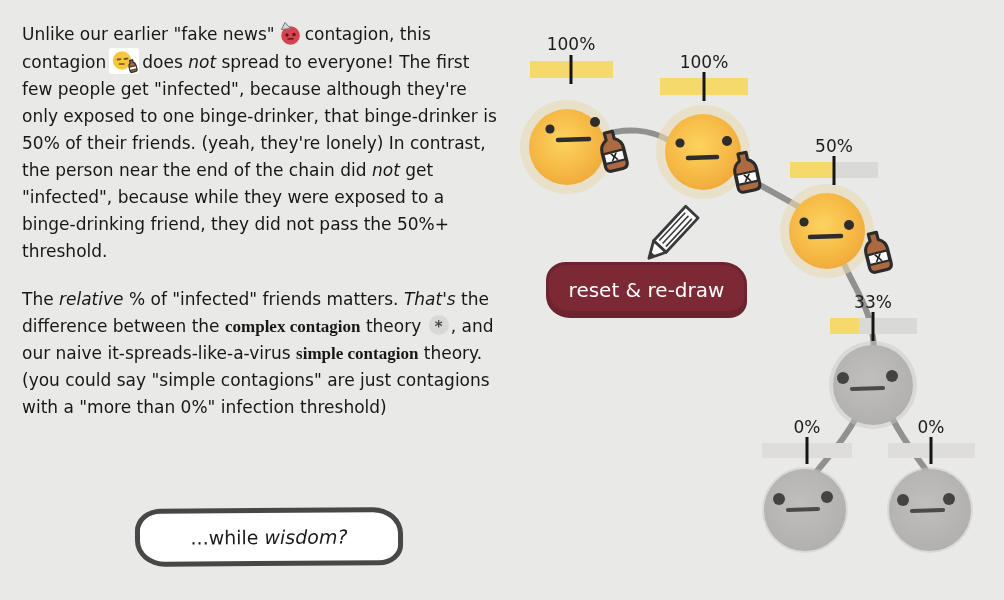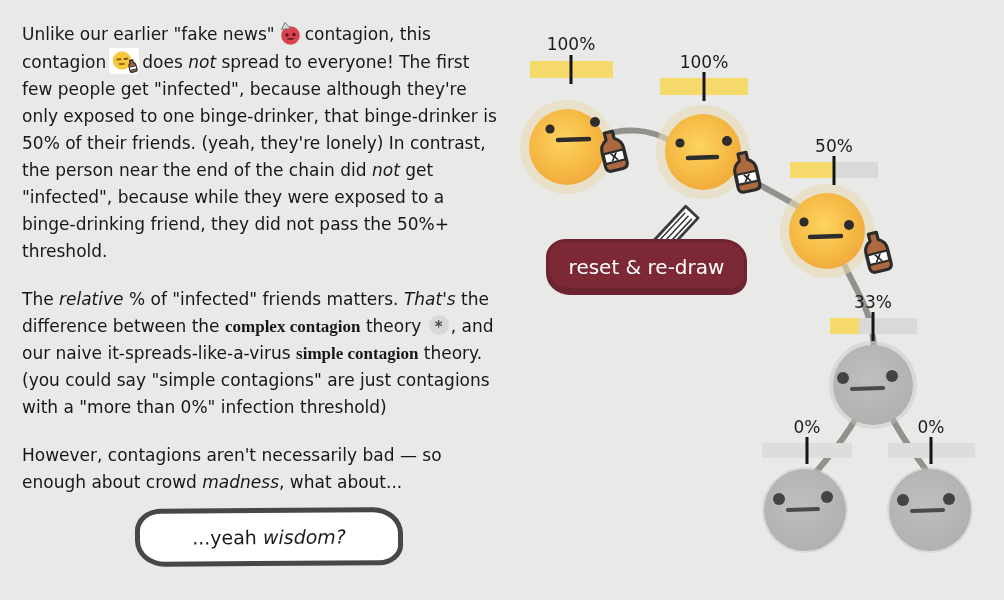--- a/index.html
+++ b/index.html
@@ -20,21 +20,21 @@
 
   
   .bubble{position:absolute;left:135px;top:508px;width:268px;height:58px;
           background:#ffffff;border:5px solid #474747;
           border-radius:26px 30px 24px 30px / 22px 26px 20px 26px;
           font-family:"DejaVu Sans",sans-serif;font-size:19px;color:#1b1b1b;
           cursor:pointer;transform:rotate(-0.4deg);}
   .bubble em{font-style:italic;}
 
   
-  .reset{position:absolute;left:546px;top:239px;width:201px;height:56px;
+  .reset{position:absolute;left:546px;top:262px;width:201px;height:56px;
          background:#7c2935;border:3px solid #6e2430;
          border-radius:20px 24px 18px 24px / 18px 22px 16px 22px;
          color:#ffffff;font-family:"DejaVu Sans",sans-serif;font-size:20px;
          cursor:pointer;box-shadow:inset 0 -4px 0 rgba(0,0,0,.12);}
 
   
   .sim{position:absolute;left:500px;top:0;width:504px;height:600px;}
   .sim text{font-family:"DejaVu Sans",sans-serif;fill:#1c1c1c;}
   .meter-label{font-size:17px;}
 </style>
@@ -60,27 +60,24 @@
           <path d="M -1.5 -6 L 1.5 -6 L 1.5 -3.5 Q 3.5 -2.5 3.5 0 L 3.5 4.5 Q 3.5 6 2 6 L -2 6 Q -3.5 6 -3.5 4.5 L -3.5 0 Q -3.5 -2.5 -1.5 -3.5 Z" fill="#a96640" stroke="#2b2b2b" stroke-width="1.3"></path>
           <rect x="-3.5" y="0.5" width="7" height="3.2" fill="#fff" stroke="#2b2b2b" stroke-width="0.9"></rect>
         </g>
       </svg><span>does </span><em>not</em><span> spread to everyone! The first few people get "infected", because although they're only exposed to one binge-drinker, that binge-drinker is 50% of their friends. (yeah, they're lonely) In contrast, the person near the end of the chain did </span><em>not</em><span> get "infected", because while they were exposed to a binge-drinking friend, they did not pass the 50%+ threshold.</span>
     </p>
 
     <p>
       <span>The </span><em>relative</em><span> % of "infected" friends matters. </span><em>That's</em><span> the difference between the </span><strong>complex contagion</strong><span> theory </span><span class="asterisk-badge">*</span><span>, and our naive it-spreads-like-a-virus </span><strong>simple contagion</strong><span> theory. (you could say "simple contagions" are just contagions with a "more than 0%" infection threshold)</span>
     </p>
 
-    <p>
-      <span>However, contagions aren't necessarily bad — so enough about crowd </span><em>madness</em><span>, what about...</span>
-    </p>
   </div>
 
   <button class="bubble">
-    <span>...yeah </span><em>wisdom?</em>
+    <span>...while </span><em>wisdom?</em>
   </button>
 
   <svg class="sim" viewBox="0 0 504 600" xmlns="http://www.w3.org/2000/svg">
     <defs>
       <radialGradient id="gradY" cx="45%" cy="42%" r="65%">
         <stop offset="0%" stop-color="#fdd360"></stop>
         <stop offset="60%" stop-color="#f6ba45"></stop>
         <stop offset="100%" stop-color="#efa63a"></stop>
       </radialGradient>
       <radialGradient id="gradG" cx="45%" cy="42%" r="65%">

